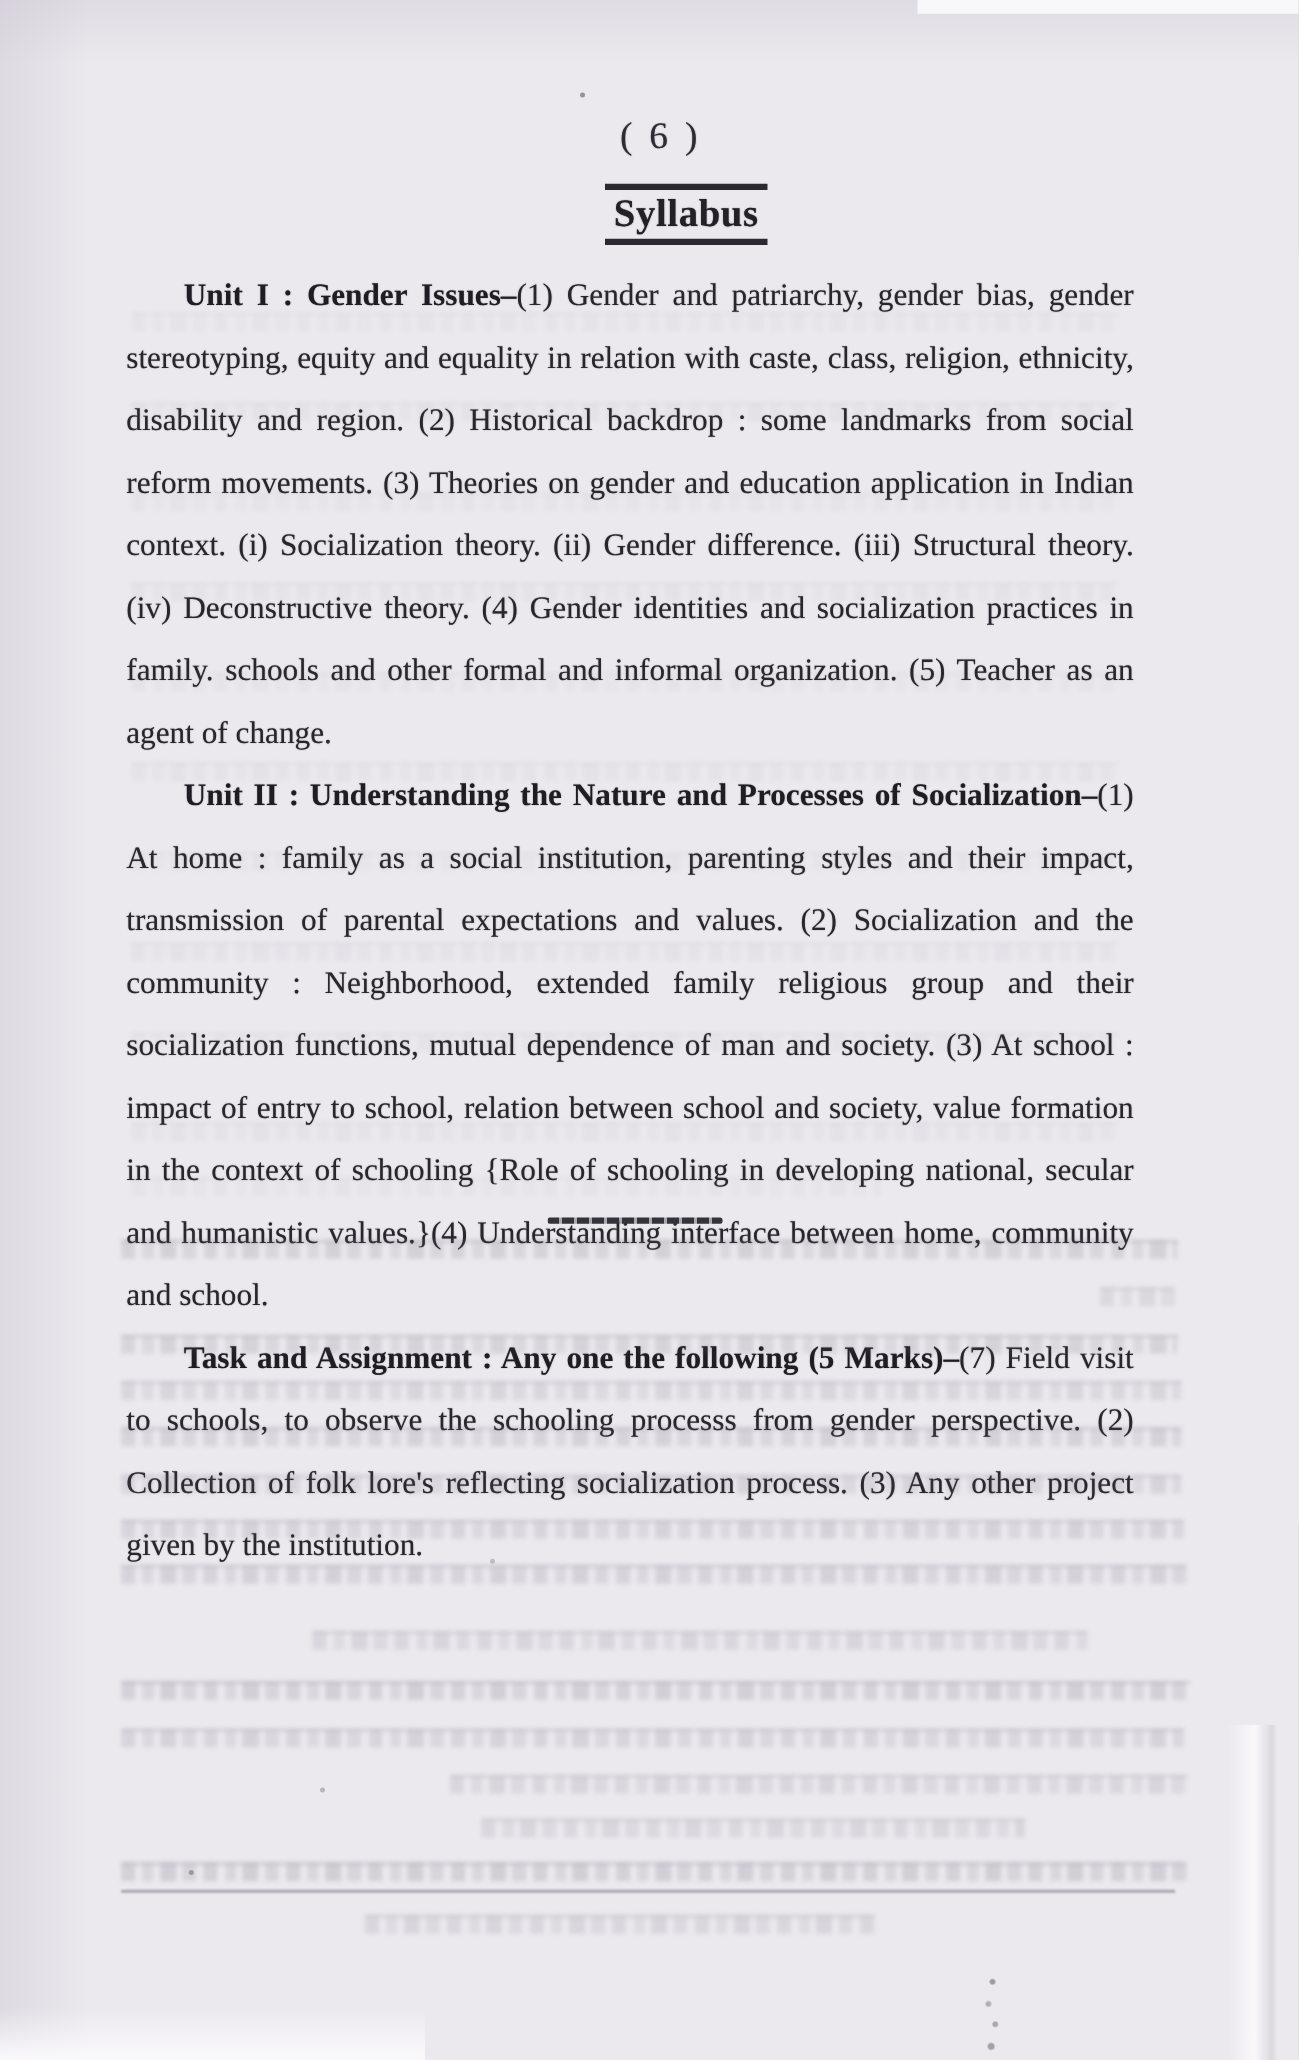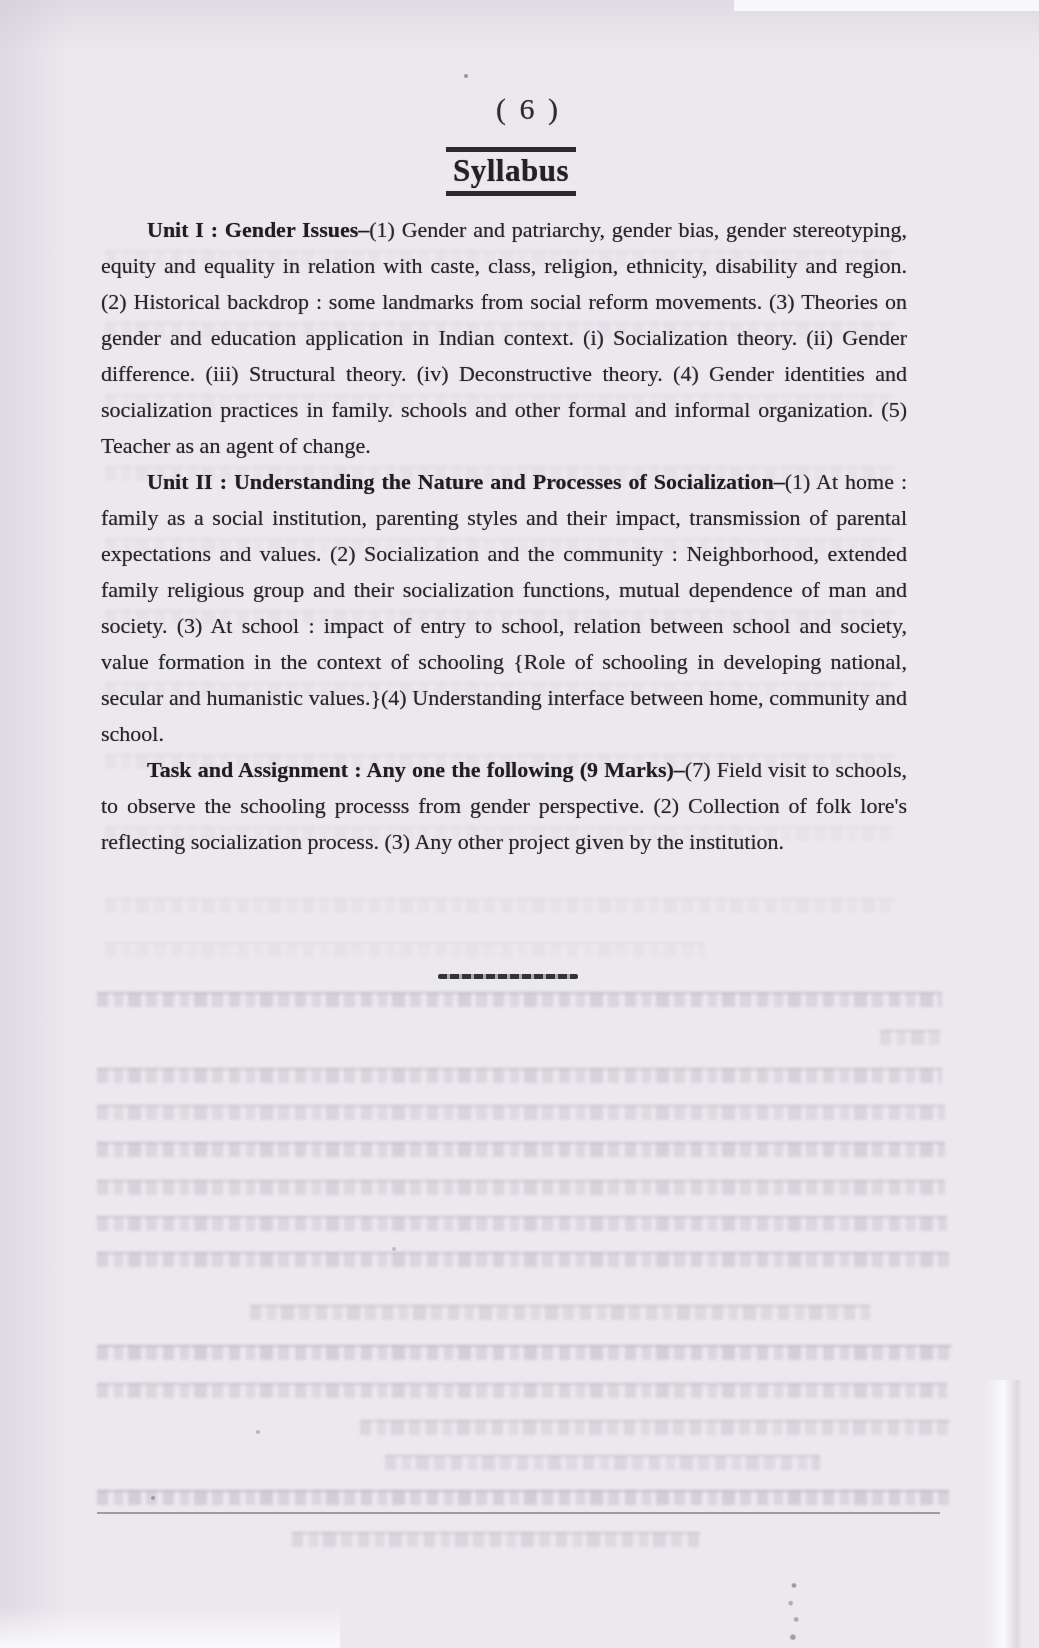--- a/index.html
+++ b/index.html
@@ -42,37 +42,37 @@
     position: absolute; top: 92px; left: 0; width: 100%;
     text-align: center;
     font-size: 30px; letter-spacing: 3px;
     color: #2e2c33;
     transform: translateX(9px);
     filter: blur(0.35px);
     text-shadow: 0 0 1px rgba(46,44,51,0.6);
   }
 
   .title-block {
-    position: absolute; top: 147px; left: 511px;
+    position: absolute; top: 147px; left: 549px;
     transform: translateX(-50%);
   }
   .title-text {
     display: inline-block;
     font-size: 31px; font-weight: bold; letter-spacing: 0.5px;
     color: #232127;
     border-top: 5px solid #2c2a30;
     border-bottom: 5px solid #2c2a30;
     padding: 1px 7px 2px 7px;
     filter: blur(0.4px);
     text-shadow: 0 0 1px rgba(35,33,39,0.7);
   }
 
   .text-block {
     position: absolute; left: 101px; top: 212px; width: 806px;
-    font-size: 22px; line-height: 36px;
+    font-size: 25px; line-height: 50px;
     text-align: justify;
     color: #28262c;
     filter: blur(0.3px);
     text-shadow: 0 0 1px rgba(43,41,48,0.55);
   }
   .text-block p { margin: 0; text-indent: 46px; }
   .seg-bold { font-weight: bold; color: #1f1d23; }
 
   .end-divider {
     position: absolute; left: 438px; top: 974px; width: 140px; height: 5px;
@@ -125,21 +125,21 @@
 
   <div class="page-number">( 6 )</div>
 
   <div class="title-block">
     <span class="title-text">Syllabus</span>
   </div>
 
   <div class="text-block" id="paragraphs">
       <p><span class="seg-bold">Unit I : Gender Issues–</span><span>(1) Gender and patriarchy, gender bias, gender stereotyping, equity and equality in relation with caste, class, religion, ethnicity, disability and region. (2) Historical backdrop : some landmarks from social reform movements.  (3) Theories on gender and education application in Indian context. (i) Socialization theory. (ii) Gender difference. (iii) Structural theory. (iv) Deconstructive theory. (4) Gender identities and socialization practices in family. schools and other formal and informal organization. (5) Teacher as an agent of change.</span></p>
       <p><span class="seg-bold">Unit II : Understanding the Nature and Processes of Socialization–</span><span>(1) At home : family as a social institution, parenting styles and their impact, transmission of parental expectations and values. (2) Socialization and the community : Neighborhood, extended family religious group and their socialization functions, mutual dependence of man and society. (3) At school : impact of entry to school, relation between school and society, value formation in the context of schooling {Role of schooling in developing national, secular and humanistic values.}(4) Understanding interface between home, community and school.</span></p>
-      <p><span class="seg-bold">Task and Assignment : Any one the following (9 Marks)–</span><span>(7) Field visit to schools, to observe the schooling processs from gender perspective. (2) Collection of folk lore's reflecting socialization process. (3) Any other project given by the institution.</span></p>
+      <p><span class="seg-bold">Task and Assignment : Any one the following (5 Marks)–</span><span>(7) Field visit to schools, to observe the schooling processs from gender perspective. (2) Collection of folk lore's reflecting socialization process. (3) Any other project given by the institution.</span></p>
     </div>
 
   <div class="end-divider"></div>
 
   <div id="bleed">
       <div class="bleed" style="top: 992px; left: 97px; width: 845px; opacity: 0.42;"></div>
       <div class="bleed" style="top: 1030px; left: 880px; width: 60px; opacity: 0.3;"></div>
       <div class="bleed" style="top: 1068px; left: 97px; width: 845px; opacity: 0.38;"></div>
       <div class="bleed" style="top: 1105px; left: 97px; width: 848px; opacity: 0.34;"></div>
       <div class="bleed" style="top: 1142px; left: 97px; width: 848px; opacity: 0.4;"></div>

